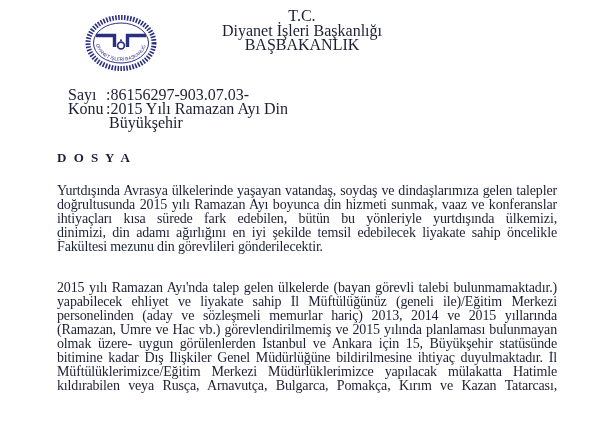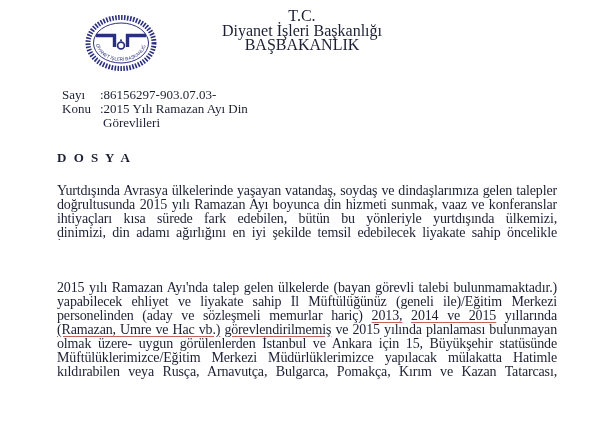--- a/index.html
+++ b/index.html
@@ -9,41 +9,40 @@
     background:#ffffff;
     overflow:hidden;
     font-family:"Liberation Serif","DejaVu Serif",serif;
     color:#1c1f33;
   }
   .logo{position:absolute;left:83px;top:14px;width:76px;height:58px;}
   .header-text{
     position:absolute;left:52px;top:9px;width:500px;
     text-align:center;font-size:16px;line-height:14.6px;
   }
-  .meta{position:absolute;left:62px;top:88px;font-size:13px;line-height:14px;}
+  .meta{position:absolute;left:68px;top:88px;font-size:16px;line-height:14px;}
   .meta-row{white-space:nowrap;}
   .meta-label{display:inline-block;width:38px;}
   .meta-wrap{margin-left:41px;}
   .dosya{
     position:absolute;left:57px;top:150px;width:500px;
     font-weight:bold;font-size:13px;letter-spacing:2px;
   }
   .para{
     position:absolute;left:57px;width:500px;
     font-size:14px;letter-spacing:-0.15px;
   }
   .p1{top:184px;}
   .p2{top:281px;}
   .line{
     height:14px;line-height:14px;overflow:hidden;
     text-align:justify;text-align-last:justify;
   }
   .p1 .line:last-child{text-align-last:left;}
   .redline{
-    text-decoration:underline;
     text-decoration-color:#c4635c;
     text-decoration-thickness:1.8px;
     text-underline-offset:2px;
   }
 </style>
 </head>
 <body>
 
 <div class="page">
 
@@ -66,34 +65,36 @@
     <div>BAŞBAKANLIK</div>
   </div>
 
   <div class="meta">
     <div class="meta-row">
       <span class="meta-label">Sayı</span><span>:86156297-903.07.03-</span>
     </div>
     <div class="meta-row">
       <span class="meta-label">Konu</span><span>:2015 Yılı Ramazan Ayı Din</span>
     </div>
-    <div class="meta-wrap">Görevlileri</div>
+    <div class="meta-wrap">Büyükşehir</div>
   </div>
 
   <div class="dosya">D O S Y A</div>
 
   <div class="para p1">
       <div class="line"><span>Yurtdışında Avrasya ülkelerinde yaşayan vatandaş, soydaş ve dindaşlarımıza gelen talepler</span></div>
       <div class="line"><span>doğrultusunda 2015 yılı Ramazan Ayı boyunca din hizmeti sunmak, vaaz ve konferanslar vermek</span></div>
       <div class="line"><span>ihtiyaçları kısa sürede fark edebilen, bütün bu yönleriyle yurtdışında ülkemizi, Başkanlığımızı ve yüce</span></div>
       <div class="line"><span>dinimizi, din adamı ağırlığını en iyi şekilde temsil edebilecek liyakate sahip öncelikle İlahiyat</span></div>
+      <div class="line"><span>Fakültesi mezunu din görevlileri gönderilecektir.</span></div>
     </div>
   <div class="para p2">
       <div class="line"><span>2015 yılı Ramazan Ayı'nda talep gelen ülkelerde (bayan görevli talebi bulunmamaktadır.) görev</span></div>
       <div class="line"><span>yapabilecek ehliyet ve liyakate sahip İl Müftülüğünüz (geneli ile)/Eğitim Merkezi Müdürlüğünüz</span></div>
       <div class="line"><span>personelinden (aday ve sözleşmeli memurlar hariç) </span><span class="redline">2013,</span><span> </span><span class="redline">2014 ve 2015</span><span> yıllarında yurtdışında</span></div>
       <div class="line"><span class="redline">(Ramazan, Umre ve Hac vb.)</span><span> </span><span class="redline">görevlendirilmemiş</span><span> ve 2015 yılında planlaması bulunmayan</span></div>
       <div class="line"><span>olmak üzere- uygun görülenlerden İstanbul ve Ankara için 15, Büyükşehir statüsünde olanlar için 5'er,</span></div>
+      <div class="line"><span>bitimine kadar Dış İlişkiler Genel Müdürlüğüne bildirilmesine ihtiyaç duyulmaktadır. İl</span></div>
       <div class="line"><span>Müftülüklerimizce/Eğitim Merkezi Müdürlüklerimizce yapılacak mülakatta Hatimle Teravih Namazı</span></div>
       <div class="line"><span>kıldırabilen veya Rusça, Arnavutça, Bulgarca, Pomakça, Kırım ve Kazan Tatarcası, Kazakça,</span></div>
     </div>
 
 </div>
 
 </body></html>

